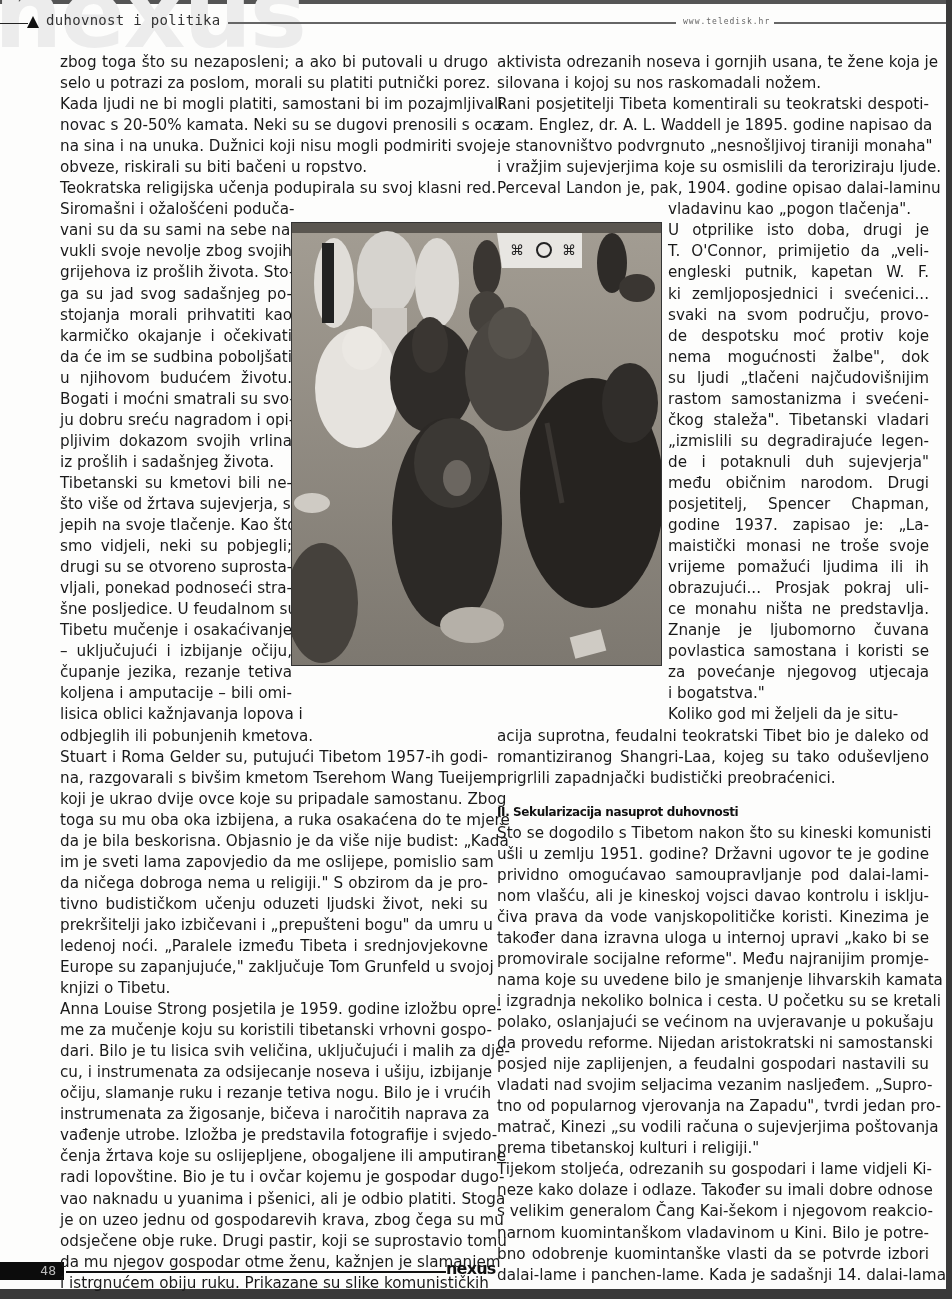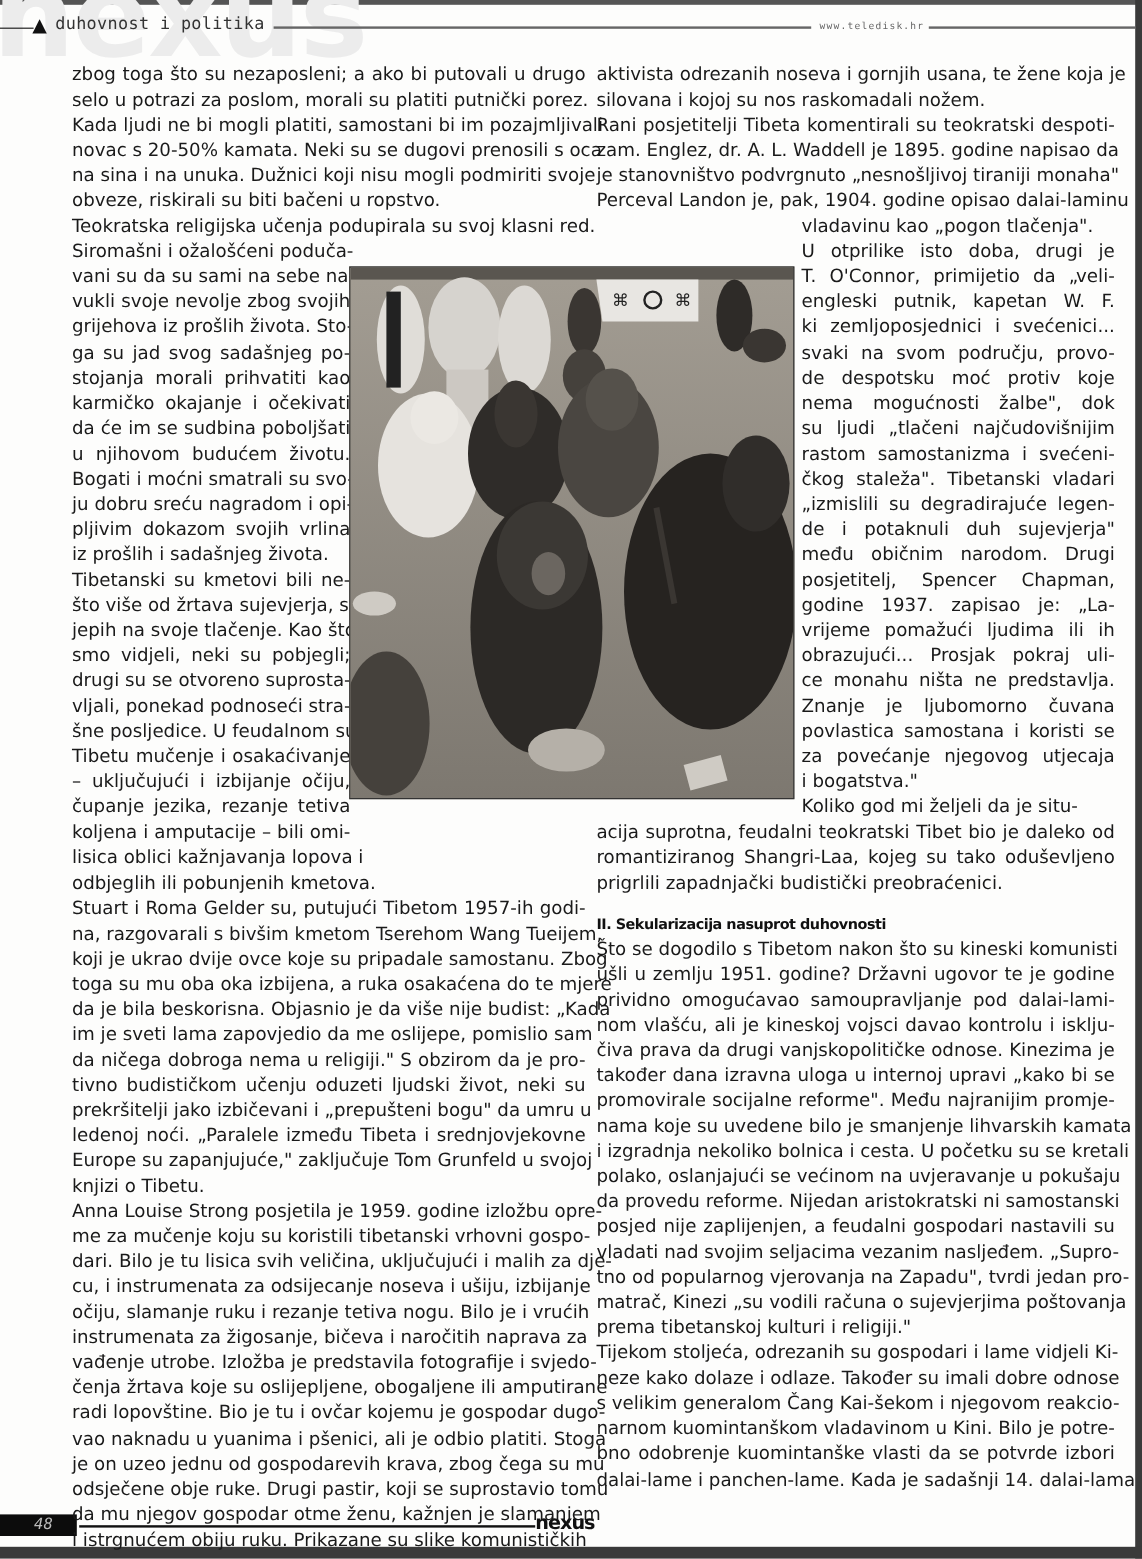--- a/index.html
+++ b/index.html
@@ -37,21 +37,21 @@
   .heading { font-family:"DejaVu Sans", sans-serif; font-weight:bold; font-size:12px; letter-spacing:-0.4px;
     margin-top:12px; height:22px; line-height:22px; color:#111; }
 
   .photo { position:absolute; left:291px; top:222px; width:369px; height:442px; z-index:2;
     background:#8a857c; overflow:hidden; border:1px solid #333; }
   .photo svg { display:block; }
 
   .footer { position:absolute; left:0; top:1262px; width:952px; height:18px; }
   .footer .page { position:absolute; left:0; top:0; width:64px; height:18px; background:#0c0c0c;
     color:#bbb; font-family:"DejaVu Sans Mono", monospace; font-size:13px; line-height:18px; text-align:right; }
-  .footer .page span { padding-right:20px;font-style:italic; }
+  .footer .page span { padding-right:8px; }
   .footer .fline { position:absolute; left:66px; top:9px; width:380px; height:2px; background:#111; }
   .footer .brand { position:absolute; left:446px; top:-3px; font-family:"DejaVu Sans", sans-serif;
     font-weight:bold; font-size:16px; letter-spacing:-0.8px; color:#111; }
 </style>
 </head>
 <body>
 
 <div class="topbar"></div>
 <div class="rightbar"></div>
 <div class="bottombar"></div>
@@ -176,60 +176,62 @@
   </svg>
 </div>
 
 <div class="text col-right">
   <div>
       <span class="line">aktivista odrezanih noseva i gornjih usana, te žene koja je</span>
       <span class="line last">silovana i kojoj su nos raskomadali nožem.</span>
       <span class="line">Rani posjetitelji Tibeta komentirali su teokratski despoti-</span>
       <span class="line">zam. Englez, dr. A. L. Waddell je 1895. godine napisao da</span>
       <span class="line">je stanovništvo podvrgnuto „nesnošljivoj tiraniji monaha"</span>
+      <span class="line">i vražjim sujevjerjima koje su osmislili da teroriziraju ljude.</span>
       <span class="line last">Perceval Landon je, pak, 1904. godine opisao dalai-laminu</span>
     </div>
   <div class="narrow-r">
       <span class="line last">vladavinu kao „pogon tlačenja".</span>
       <span class="line">U otprilike isto doba, drugi je</span>
       <span class="line">T. O'Connor, primijetio da „veli-</span>
       <span class="line">engleski putnik, kapetan W. F.</span>
       <span class="line">ki zemljoposjednici i svećenici...</span>
       <span class="line">svaki na svom području, provo-</span>
       <span class="line">de despotsku moć protiv koje</span>
       <span class="line">nema mogućnosti žalbe", dok</span>
       <span class="line">su ljudi „tlačeni najčudovišnijim</span>
       <span class="line">rastom samostanizma i svećeni-</span>
       <span class="line">čkog staleža". Tibetanski vladari</span>
       <span class="line">„izmislili su degradirajuće legen-</span>
       <span class="line">de i potaknuli duh sujevjerja"</span>
       <span class="line">među običnim narodom. Drugi</span>
       <span class="line">posjetitelj, Spencer Chapman,</span>
       <span class="line">godine 1937. zapisao je: „La-</span>
+      <span class="line">maistički monasi ne troše svoje</span>
       <span class="line">vrijeme pomažući ljudima ili ih</span>
       <span class="line">obrazujući... Prosjak pokraj uli-</span>
       <span class="line">ce monahu ništa ne predstavlja.</span>
       <span class="line">Znanje je ljubomorno čuvana</span>
       <span class="line">povlastica samostana i koristi se</span>
       <span class="line">za povećanje njegovog utjecaja</span>
       <span class="line last">i bogatstva."</span>
       <span class="line last">Koliko god mi željeli da je situ-</span>
     </div>
   <div>
       <span class="line">acija suprotna, feudalni teokratski Tibet bio je daleko od</span>
       <span class="line">romantiziranog Shangri-Laa, kojeg su tako oduševljeno</span>
       <span class="line last">prigrlili zapadnjački budistički preobraćenici.</span>
     </div>
   <div class="heading">II. Sekularizacija nasuprot duhovnosti</div>
   <div>
       <span class="line">Što se dogodilo s Tibetom nakon što su kineski komunisti</span>
       <span class="line">ušli u zemlju 1951. godine? Državni ugovor te je godine</span>
       <span class="line">prividno omogućavao samoupravljanje pod dalai-lami-</span>
       <span class="line">nom vlašću, ali je kineskoj vojsci davao kontrolu i isklju-</span>
-      <span class="line">čiva prava da drugi vanjskopolitičke odnose. Kinezima je</span>
+      <span class="line">čiva prava da vode vanjskopolitičke koristi. Kinezima je</span>
       <span class="line">također dana izravna uloga u internoj upravi „kako bi se</span>
       <span class="line">promovirale socijalne reforme". Među najranijim promje-</span>
       <span class="line">nama koje su uvedene bilo je smanjenje lihvarskih kamata</span>
       <span class="line">i izgradnja nekoliko bolnica i cesta. U početku su se kretali</span>
       <span class="line">polako, oslanjajući se većinom na uvjeravanje u pokušaju</span>
       <span class="line">da provedu reforme. Nijedan aristokratski ni samostanski</span>
       <span class="line">posjed nije zaplijenjen, a feudalni gospodari nastavili su</span>
       <span class="line">vladati nad svojim seljacima vezanim nasljeđem. „Supro-</span>
       <span class="line">tno od popularnog vjerovanja na Zapadu", tvrdi jedan pro-</span>
       <span class="line">matrač, Kinezi „su vodili računa o sujevjerjima poštovanja</span>

